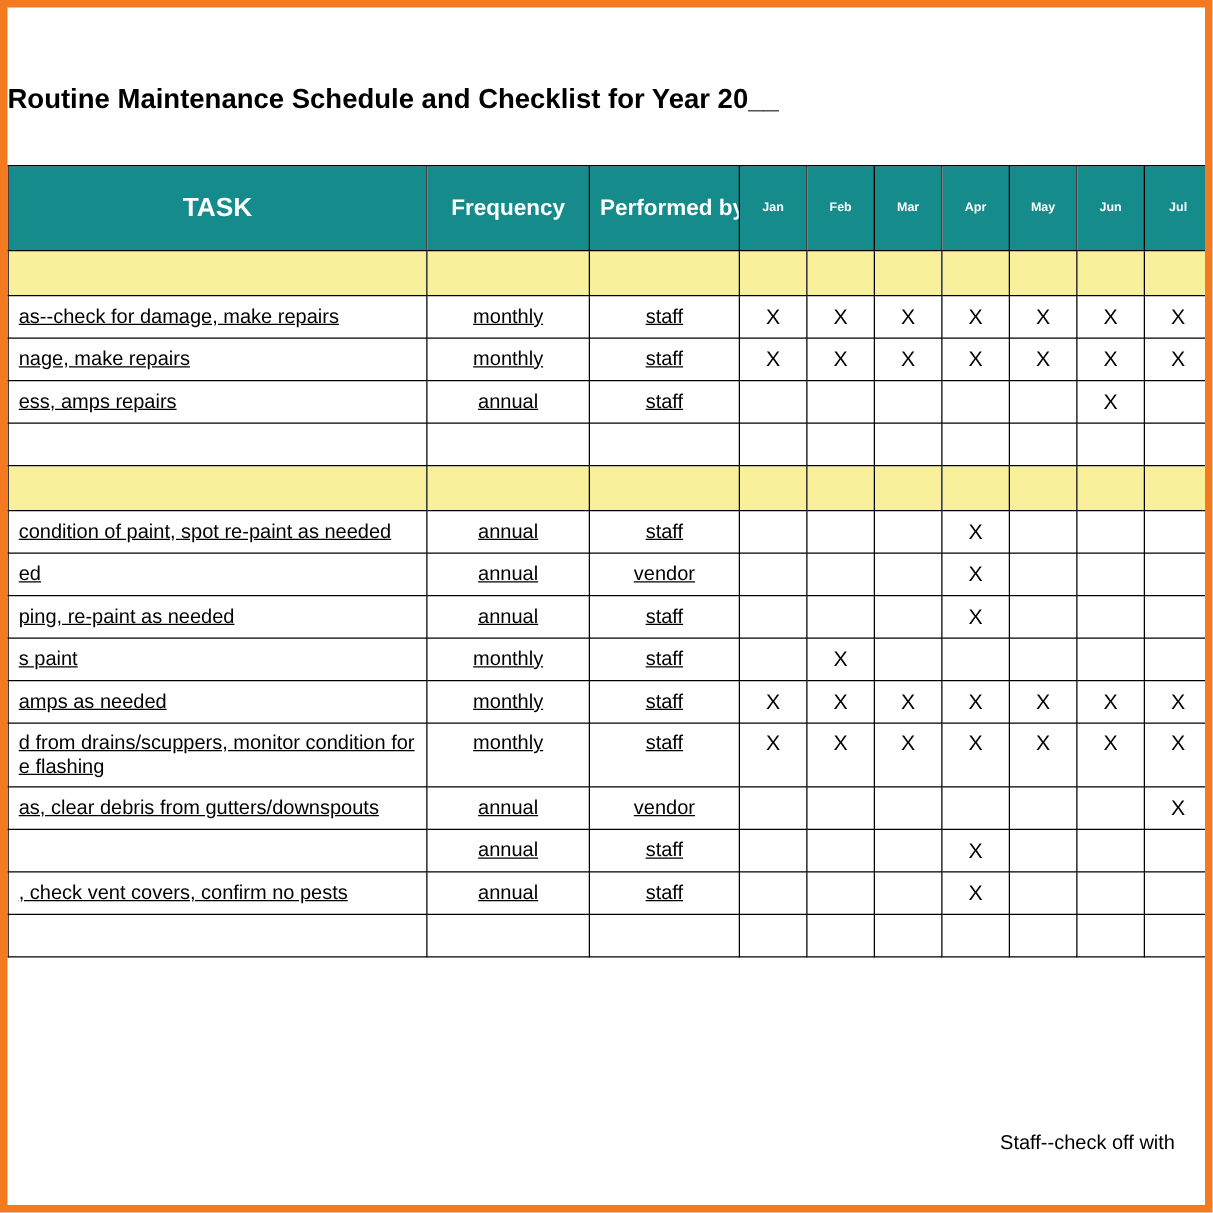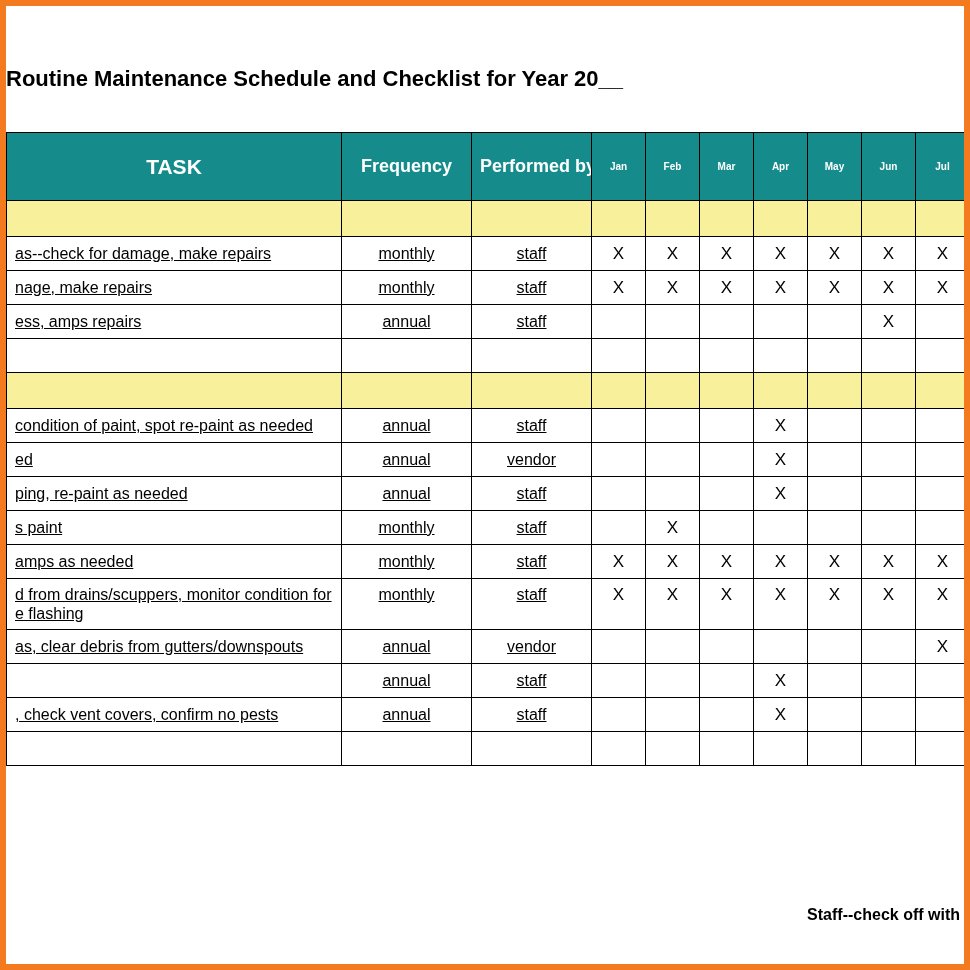--- a/index.html
+++ b/index.html
@@ -65,25 +65,24 @@
     text-decoration: underline;
     text-align: center;
   }
   tr.data-row .m-cell {
     text-align: center;
     font-size: 17px;
   }
   tr.tall td { height: 48px; vertical-align: top; white-space: normal; line-height: 1.2; }
   .footnote {
     position: absolute;
-    right: 4px;
+    right: 24px;
     bottom: 40px;
     font-size: 16px;
     color: #000;
-    font-weight: bold;
   }
 </style>
 </head>
 <body>
 
 <div class="sheet-wrap">
   <div class="title">Routine Maintenance Schedule and Checklist for Year 20__</div>
 
   <table>
     <colgroup>

